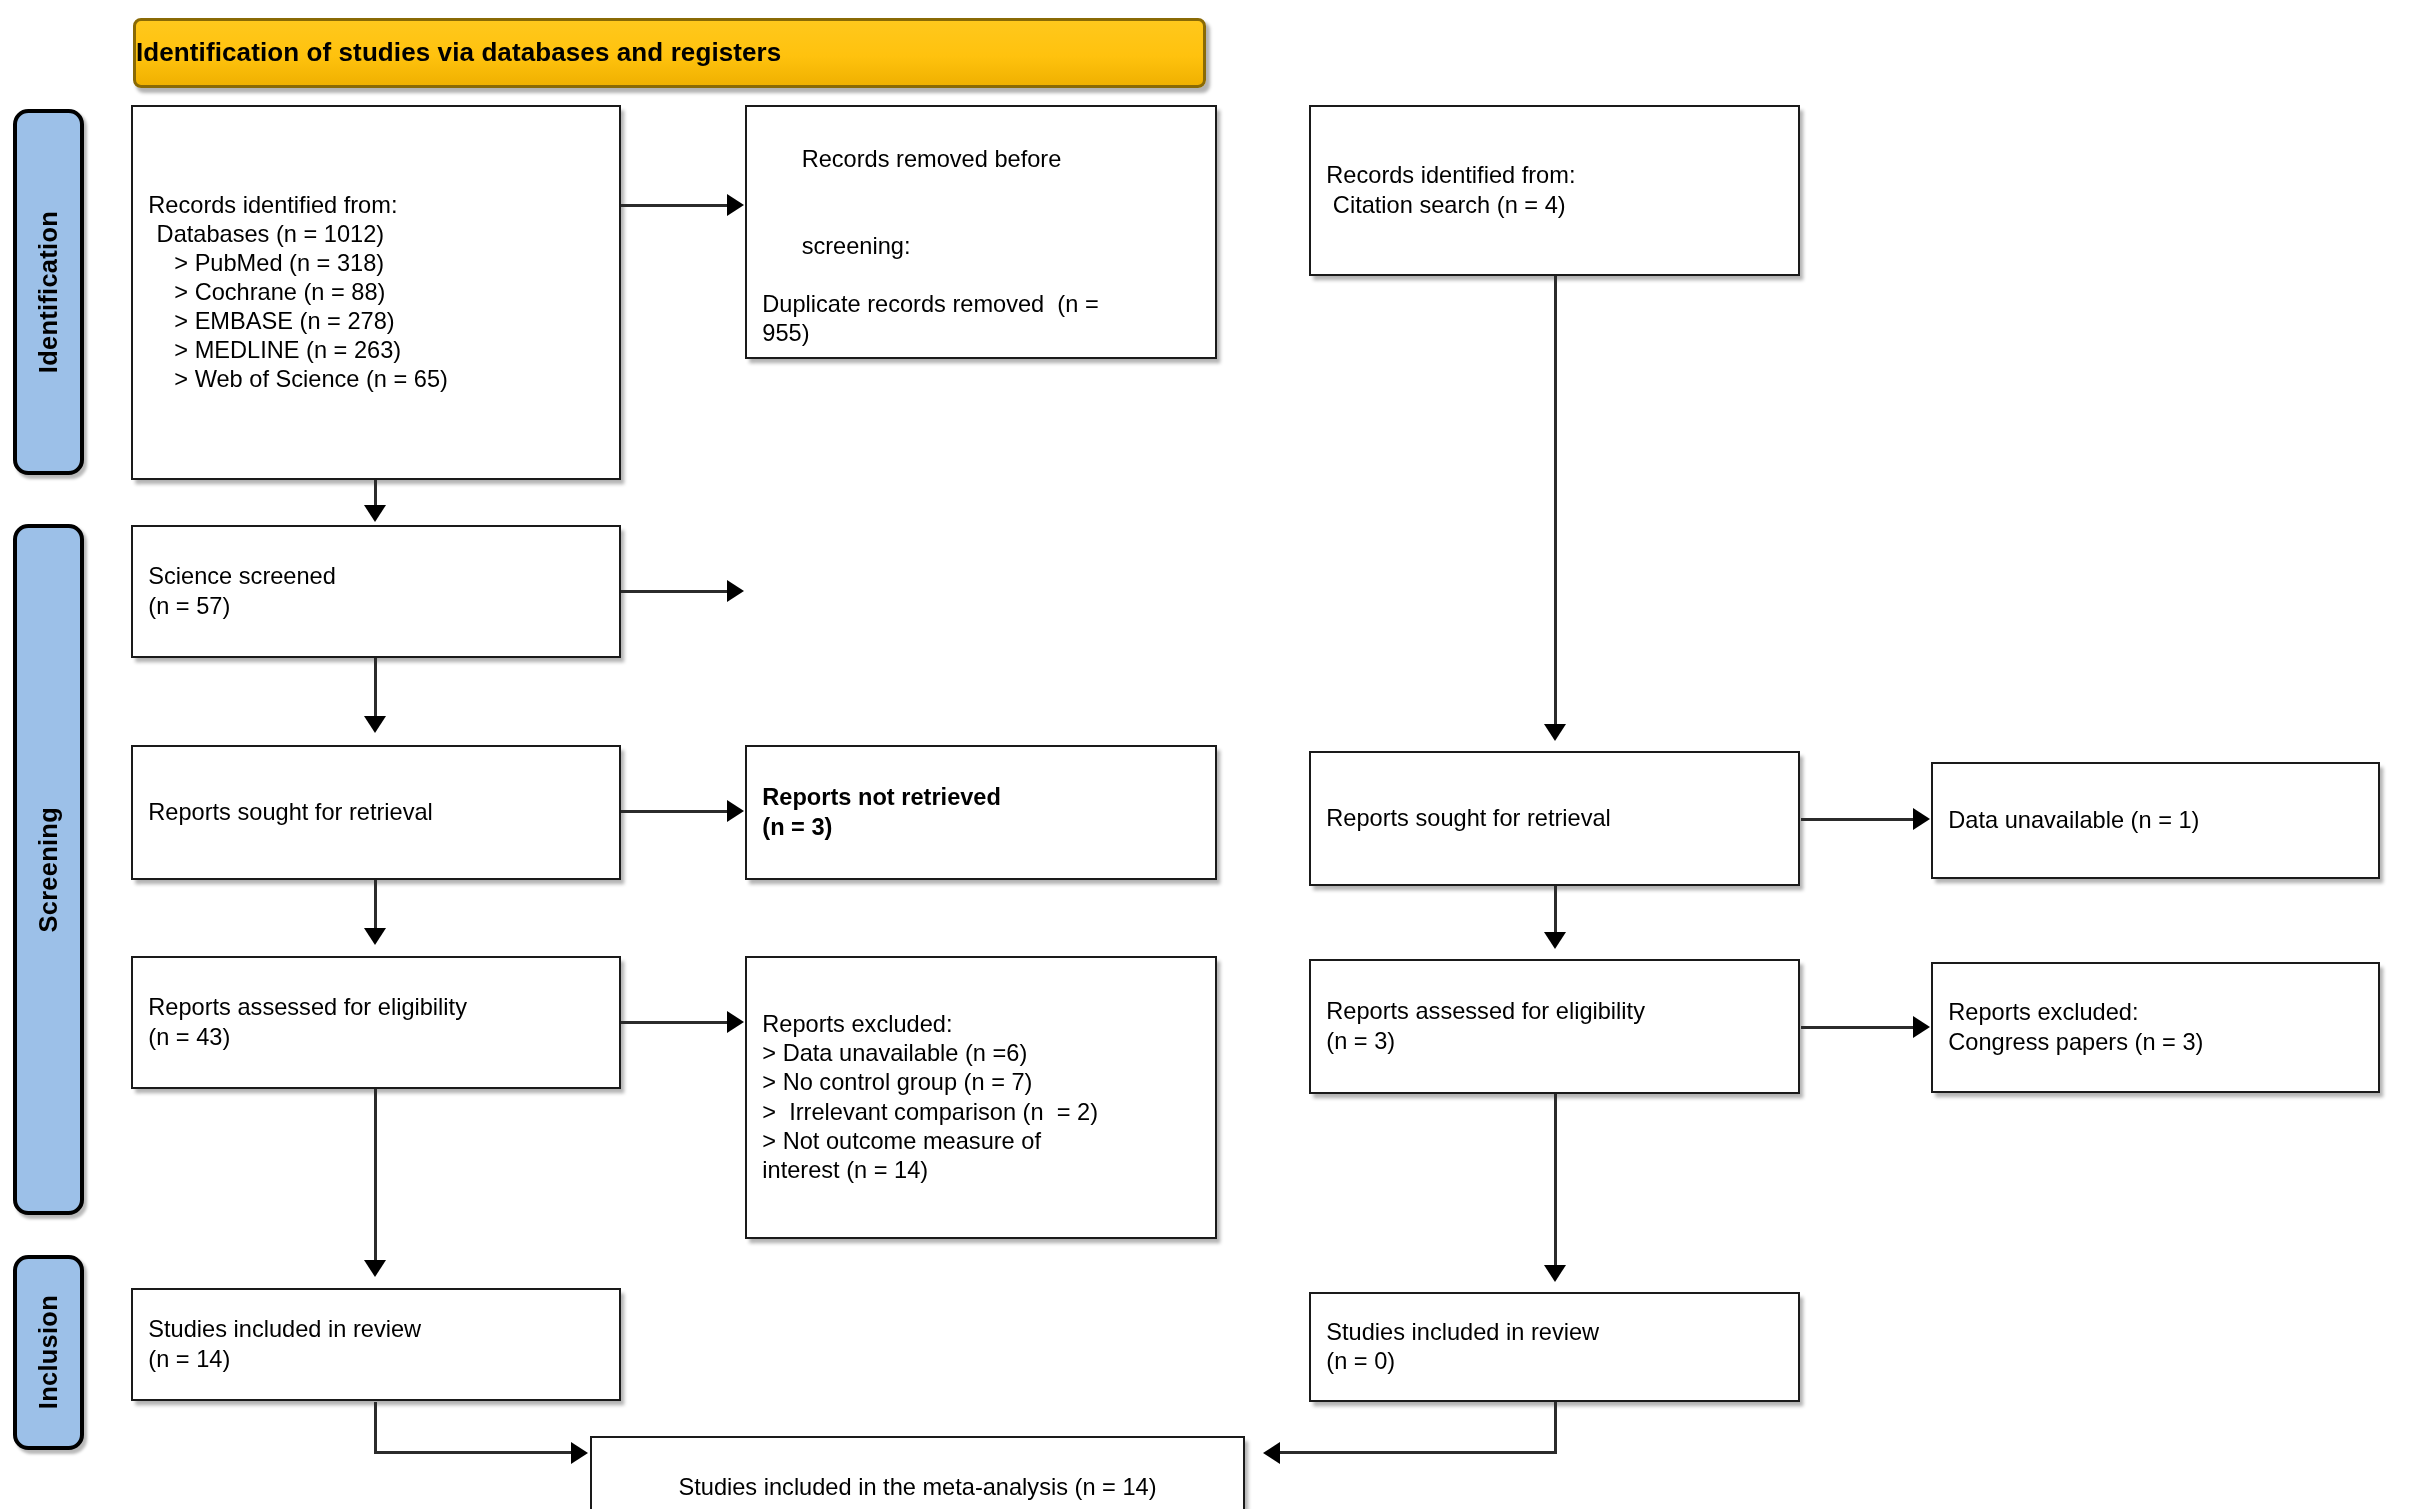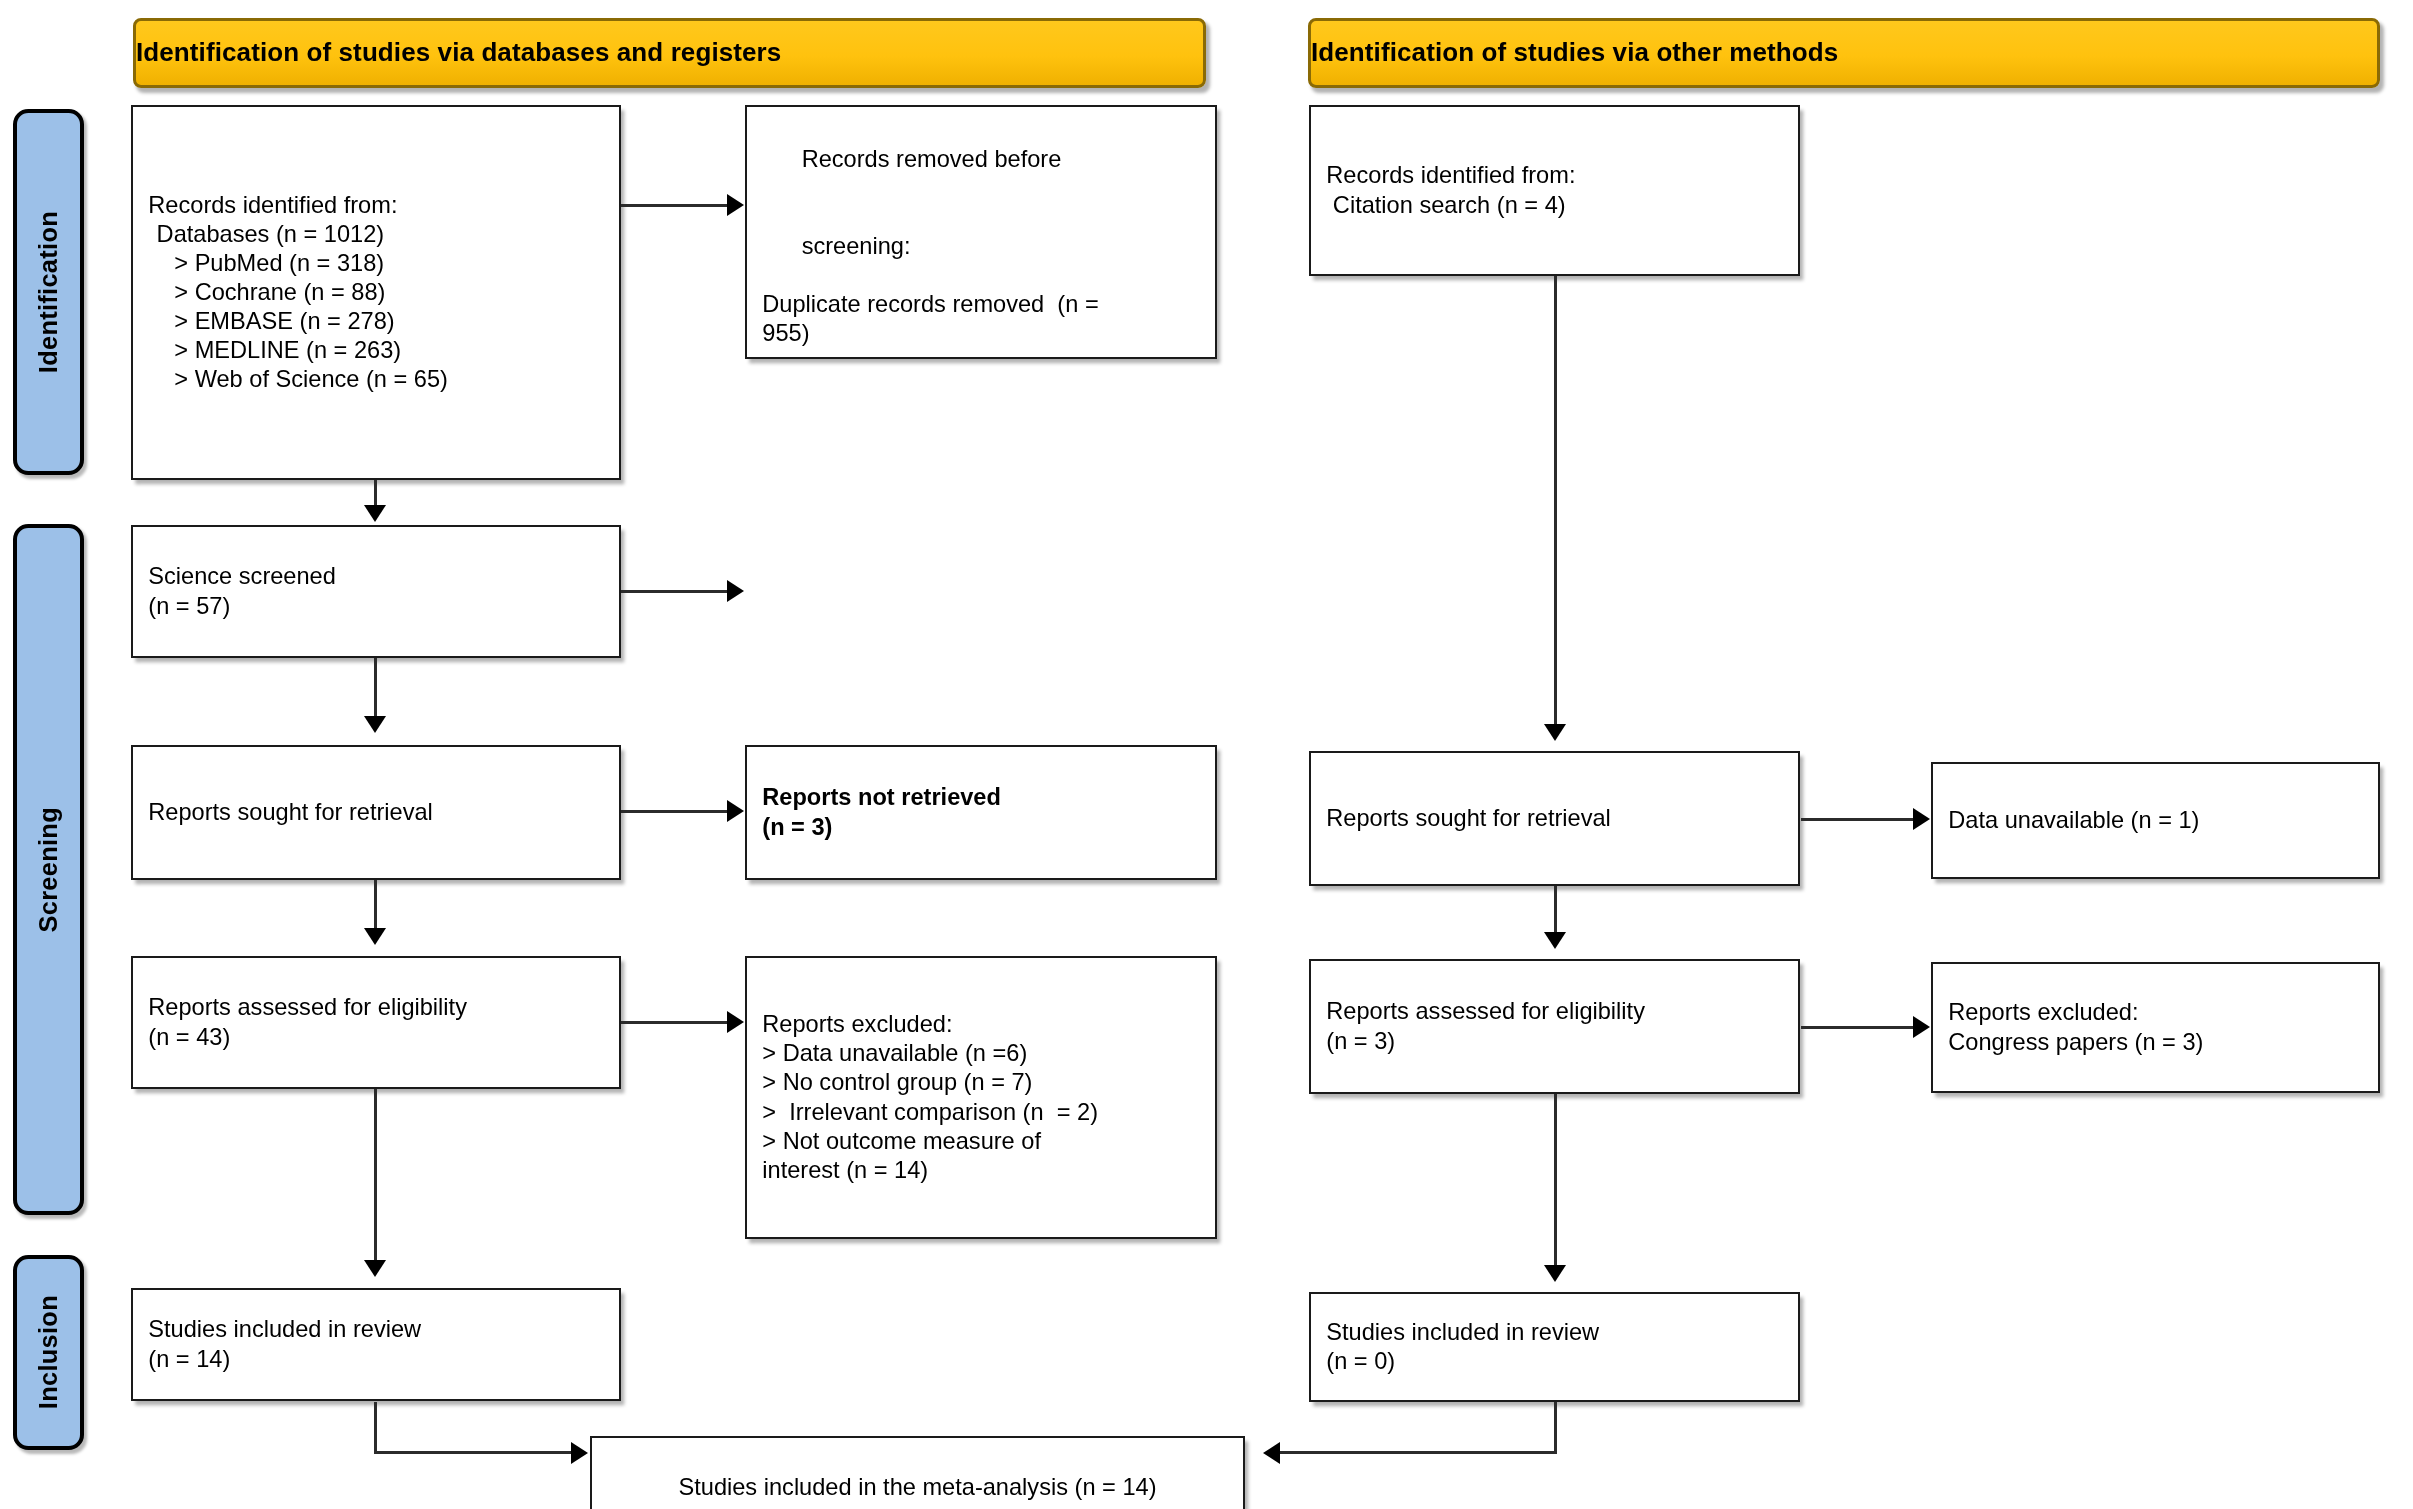--- a/index.html
+++ b/index.html
@@ -117,23 +117,20 @@
 </style>
 </head>
 <body>
 
 <div id="stage">
 
   <div class="banner" style="left:133px; top:17.7px; width:1073px; height:70px;">
     <span class="banner-text">Identification of studies via databases and registers</span>
   </div>
 
-  <div class="banner" style="left:1308px; top:17.7px; width:1072px; height:70px;">
-    <span class="banner-text">Identification of studies via other methods</span>
-  </div>
 
   <div class="phase" style="left:13px; top:109px; width:71px; height:366px;">
     <span class="phase-text">Identification</span>
   </div>
 
   <div class="phase" style="left:13px; top:524px; width:71px; height:691px;">
     <span class="phase-text">Screening</span>
   </div>
 
   <div class="phase" style="left:13px; top:1255px; width:71px; height:195px;">

